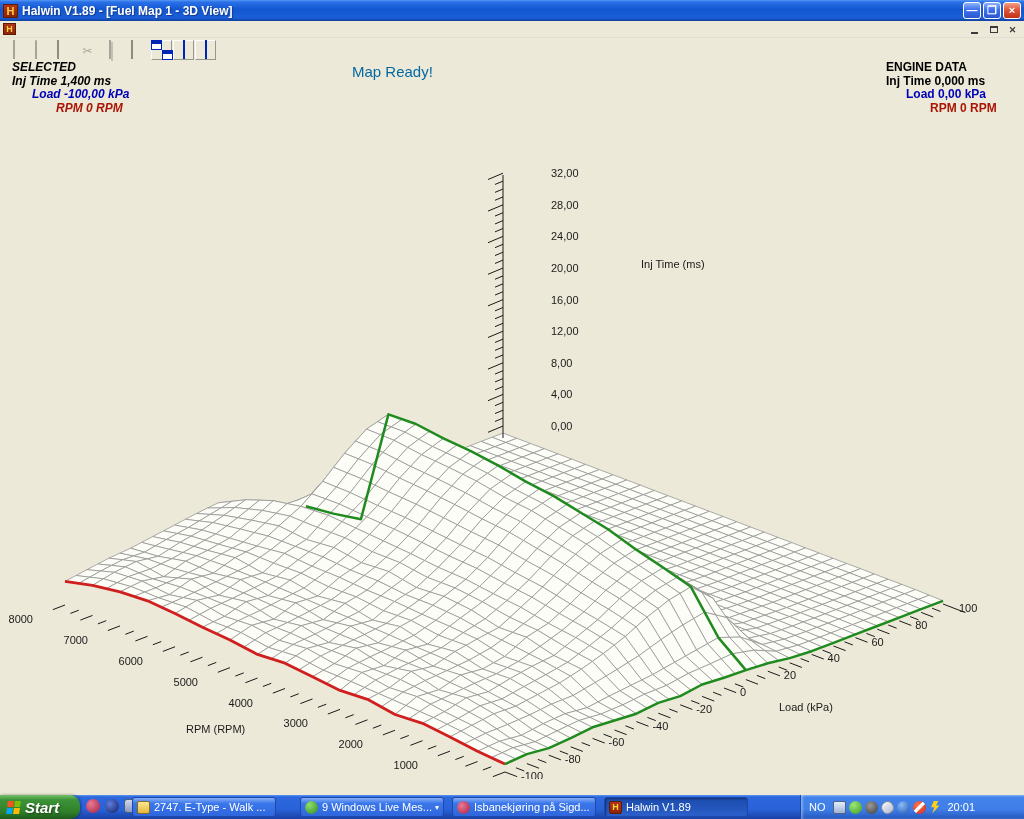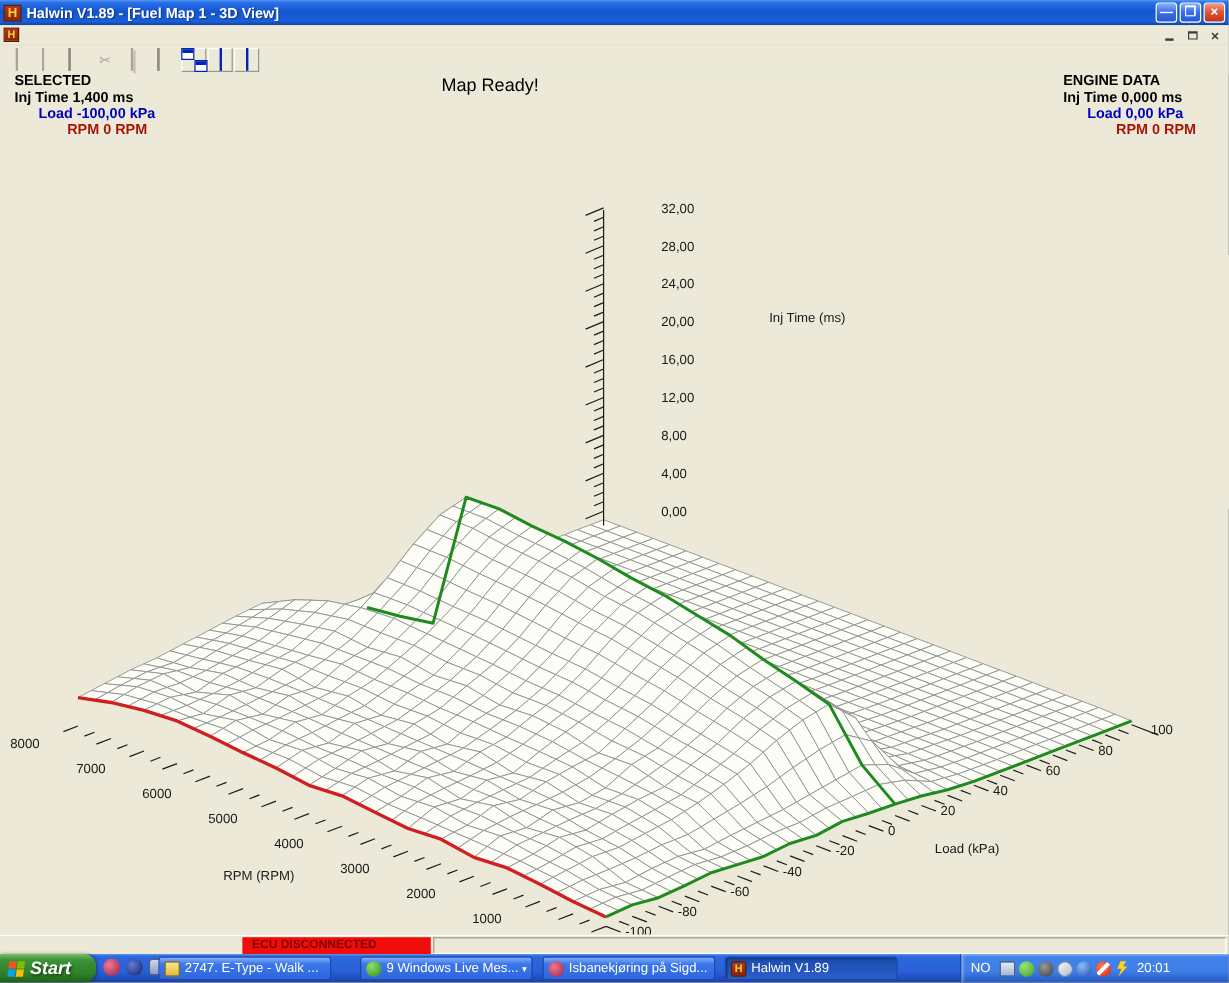--- a/index.html
+++ b/index.html
@@ -61,21 +61,21 @@
   .ic-casc::after { content:""; position:absolute; right:0; bottom:0; width:9px; height:8px;
     background:linear-gradient(#0023b8 0 3px,#fff 3px); border:1px solid #0023b8; }
   .ic-tileh { width:13px; height:12px; border:1px solid #0023b8;
     background:linear-gradient(180deg,#0023b8 0 3px,#fff 3px 5px,#0023b8 5px 8px,#fff 8px); }
   .ic-tilev { width:13px; height:12px; border:1px solid #0023b8;
     background:linear-gradient(90deg,#0023b8 0 4px,#fff 4px 6px,#0023b8 6px 10px,#fff 10px); }
   
   .info { position:absolute; font:bold 12px/13.5px "Liberation Sans",sans-serif; color:#000; white-space:nowrap; }
   .info .load { color:#0000bb;margin-left:20px; }
   .info .rpm { color:#aa1505;padding-left:44px; }
-  .map-ready { position:absolute; left:368px; top:63px; color:#000000; font:500 15px "Liberation Sans",sans-serif; }
+  .map-ready { position:absolute; left:352px; top:63px; color:#0369a1; font:500 15px "Liberation Sans",sans-serif; }
   
   #plot { position:absolute; left:0; top:62px; }
   
   .statusbar { position:absolute; left:0; top:779px; width:1024px; height:16px; background:#ece9d8; border-top:1px solid #fff; }
   .ecu-box { position:absolute; left:202px; top:1px; width:157px; height:14px; background:#f20d0d;
     color:#7e0000; font:bold 10px/14px "Liberation Sans",sans-serif; padding-left:8px; }
   .sb-panel { position:absolute; left:361px; top:1px; right:2px; height:14px;
     border:1px solid; border-color:#9d9a90 #fff #fff #9d9a90; }
   
   .taskbar { position:absolute; left:0; top:795px; width:1024px; height:24px;
@@ -177,21 +177,21 @@
         <span><i class="ic-casc"></i></span>
       </div>
       <div class="tb-btn enabled">
         <span><i class="ic-tileh"></i></span>
       </div>
       <div class="tb-btn enabled">
         <span><i class="ic-tilev"></i></span>
       </div>
     </div>
 
-  <div class="info" style="left:12px; top:61px;">
+  <div class="info" style="left:12px; top:61px;font-style:italic;">
     <div>SELECTED</div>
     <div>Inj Time 1,400 ms</div>
     <div class="load">Load -100,00 kPa</div>
     <div class="rpm">RPM 0 RPM</div>
   </div>
   <div class="info" style="left:886px; top:61px;">
     <div>ENGINE DATA</div>
     <div>Inj Time 0,000 ms</div>
     <div class="load">Load 0,00 kPa</div>
     <div class="rpm">RPM 0 RPM</div>
@@ -1620,24 +1620,20 @@
         <text x="871.4000000000001" y="645.6" text-anchor="start" fill="#1a1a1a" font-size="11" font-family="Liberation Sans, sans-serif" stroke="none">60</text>
         <text x="915.2" y="628.8" text-anchor="start" fill="#1a1a1a" font-size="11" font-family="Liberation Sans, sans-serif" stroke="none">80</text>
         <text x="959" y="612" text-anchor="start" fill="#1a1a1a" font-size="11" font-family="Liberation Sans, sans-serif" stroke="none">100</text>
         <text x="779" y="711" text-anchor="start" fill="#1a1a1a" font-size="11" font-family="Liberation Sans, sans-serif" stroke="none">Load (kPa)</text>
       </g>
       <polyline points="505.0,764.1 477.5,751.3 450.0,736.9 422.5,723.3 395.0,714.5 367.5,699.3 340.0,690.4 312.5,676.8 285.0,663.2 257.5,654.4 230.0,640.0 202.5,627.2 175.0,613.6 147.5,600.8 120.0,591.9 92.5,585.4 65.0,581.3" fill="none" stroke="#d01f1f" stroke-width="2.8" stroke-linejoin="round"></polyline>
       <polyline points="505.0,764.1 526.9,754.1 548.8,748.1 570.7,738.1 592.6,727.3 614.5,720.5 636.4,713.7 658.3,702.9 680.2,696.1 702.1,684.5 724.0,677.7 745.9,670.1 767.8,663.3 789.7,658.1 811.6,651.2 833.5,642.8 855.4,634.4 877.3,626.0 899.2,617.6 921.1,609.2 943.0,600.8" fill="none" stroke="#1f8b1f" stroke-width="2.5" stroke-linejoin="round"></polyline>
       <polyline points="745.9,670.1 718.4,637.6 690.9,586.8 663.4,567.7 635.9,549.4 608.4,529.5 580.9,512.7 553.4,495.9 525.9,481.6 498.4,465.6 470.9,451.2 443.4,438.4 415.9,424.0 388.4,414.4 360.9,519.3 333.4,513.6 305.9,506.3" fill="none" stroke="#1f8b1f" stroke-width="2.5" stroke-linejoin="round"></polyline>
     </svg>
 
-  <div class="statusbar">
-    <div class="ecu-box">ECU DISCONNECTED</div>
-    <div class="sb-panel"></div>
-  </div>
 
   <div class="taskbar">
     <div class="start-btn">
       <div class="start-flag">
           <i></i>
           <i></i>
           <i></i>
           <i></i>
         </div>
       <div class="start-label">Start</div>

